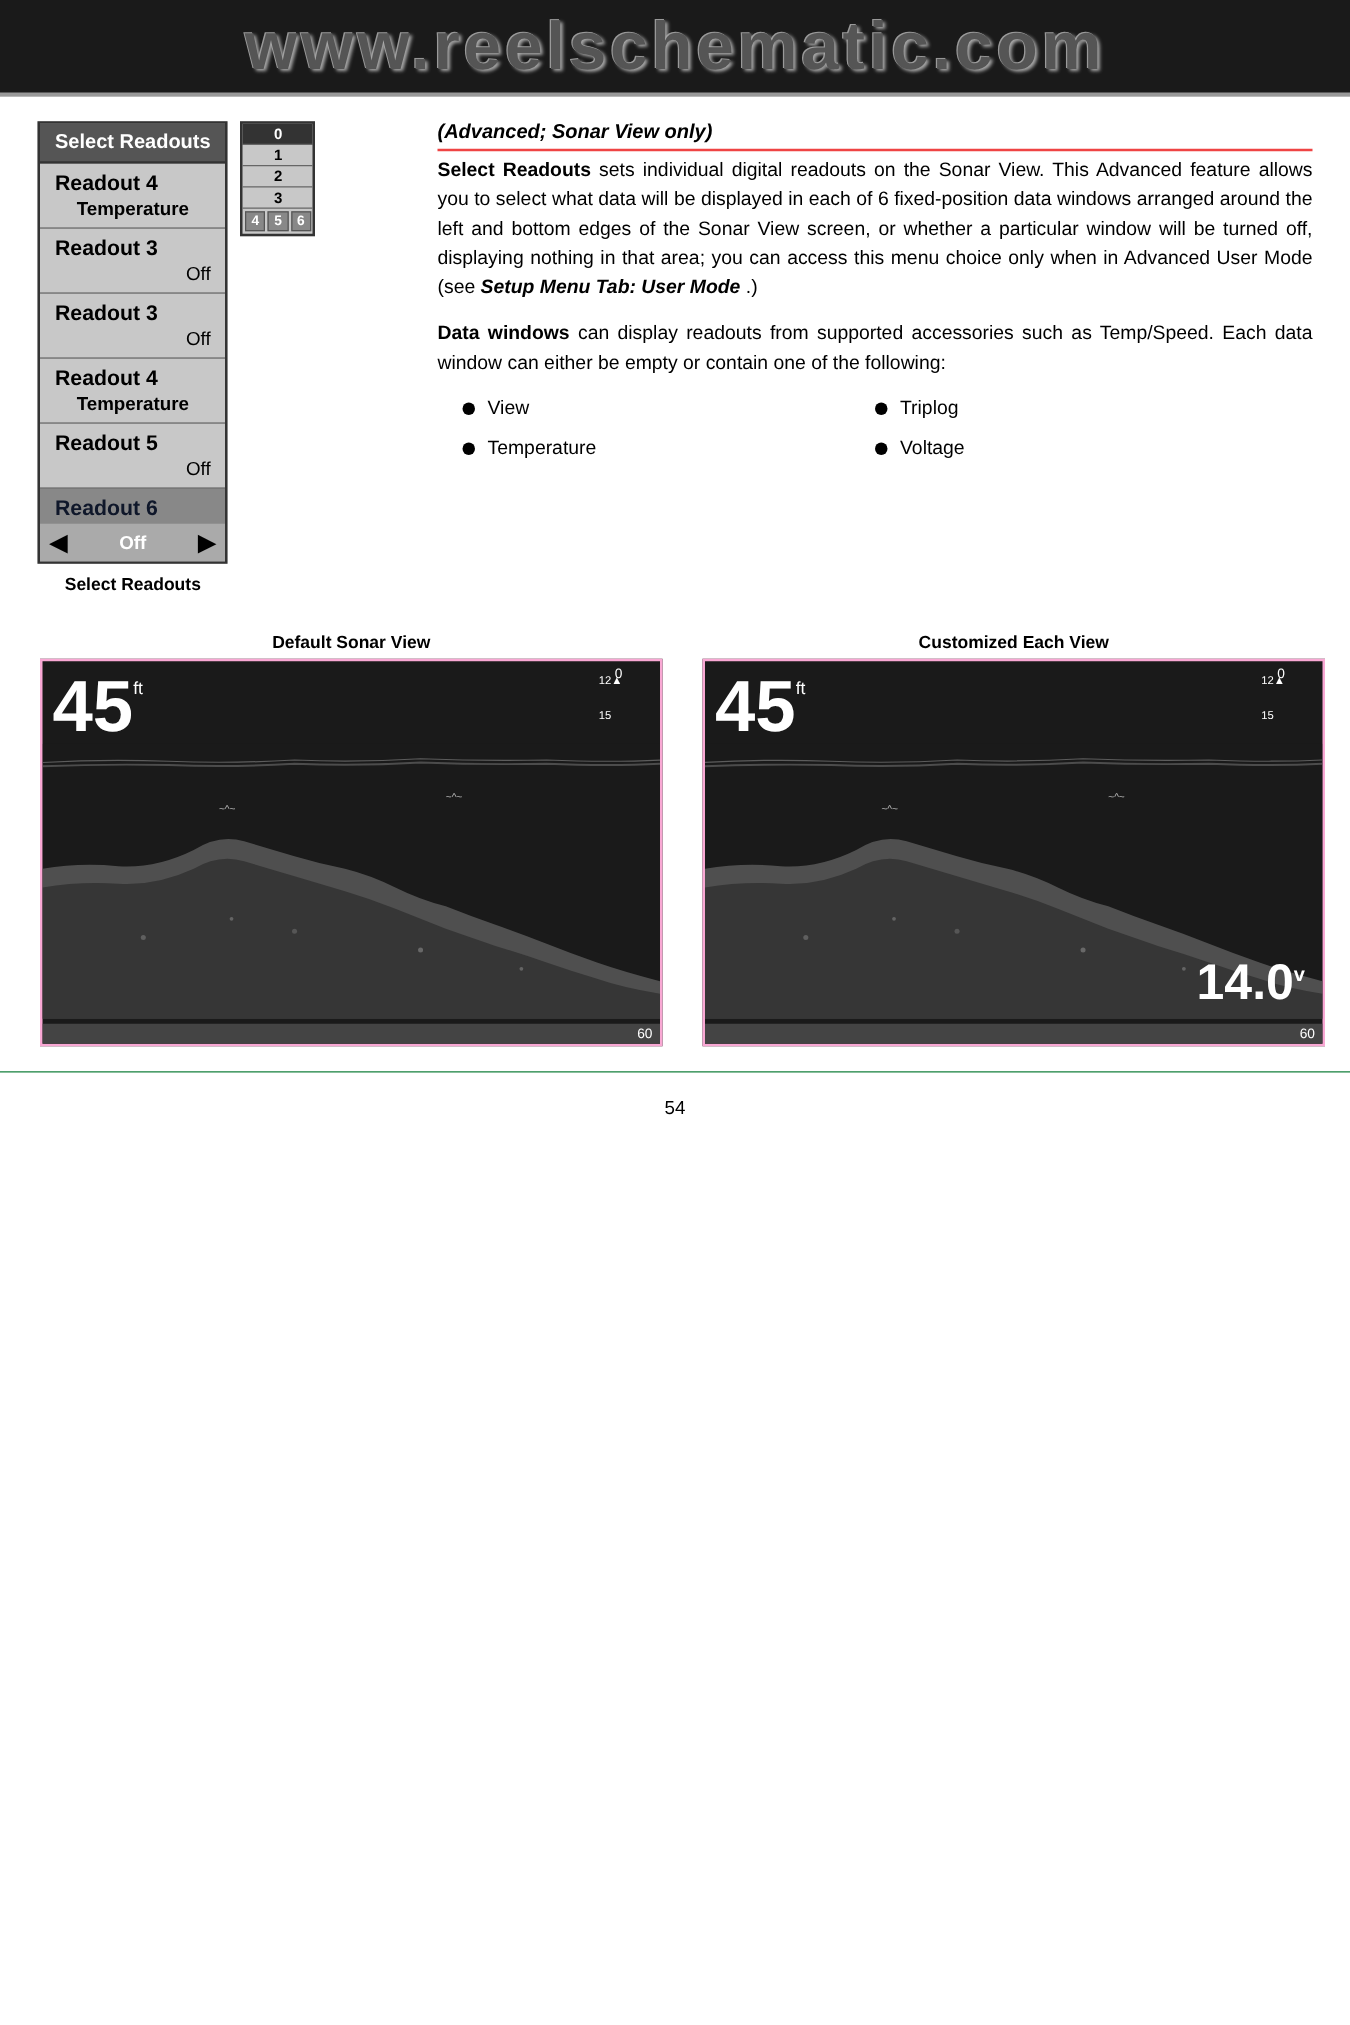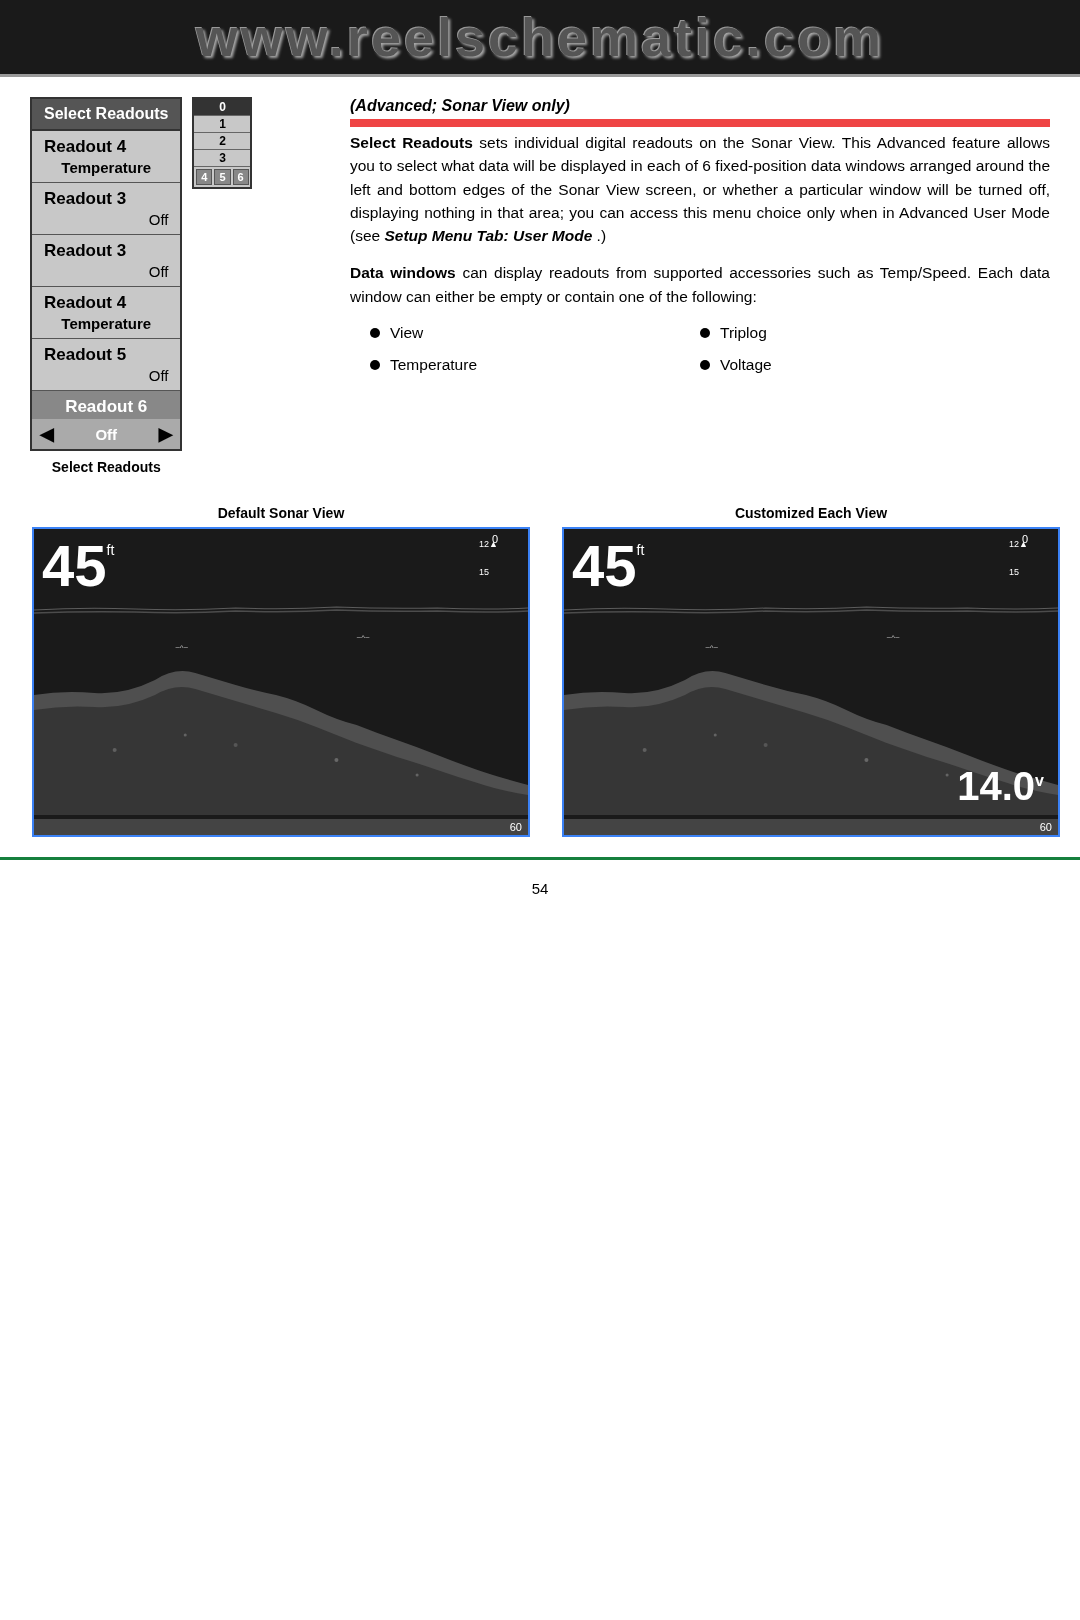--- a/index.html
+++ b/index.html
@@ -149,21 +149,21 @@
     
     .right-col {
       flex: 1;
     }
 
     .advanced-label {
       font-style: italic;
       font-size: 16px;
       font-weight: bold;
       margin-bottom: 4px;
-      border-bottom: 8px solid #ef4444;
+      border-bottom: 2px solid #ef4444;
       padding-bottom: 4px;
     }
 
     .description-text {
       font-size: 15.5px;
       line-height: 1.5;
       text-align: justify;
       margin-bottom: 14px;
     }
 
@@ -211,21 +211,21 @@
     }
 
     .sonar-label {
       font-size: 14px;
       font-weight: bold;
       text-align: center;
       margin-bottom: 6px;
     }
 
     .sonar-image {
-      border: 2px solid #3b82f6;
+      border: 2px solid #f9a8d4;
       background: #1a1a1a;
       position: relative;
       height: 310px;
       overflow: hidden;
     }
 
     
     .sonar-depth {
       position: absolute;
       top: 8px;
@@ -275,21 +275,21 @@
       right: 0;
       width: 100%;
       height: 220px;
     }
 
     
     .page-number {
       text-align: center;
       padding: 20px 0 10px 0;
       font-size: 15px;
-      border-top: 3px solid #15803d;
+      border-top: 1px solid #15803d;
       margin-top: 20px;
     }
 
     
     .left-and-diagram {
       display: flex;
       flex-direction: column;
       align-items: flex-start;
     }
     .diagram-and-menu {
@@ -334,21 +334,21 @@
             <div class="menu-item-title">Readout  4</div>
             <div class="menu-item-value" style="text-align:center; font-weight:bold;">Temperature</div>
           </div>
 
           <div class="menu-item">
             <div class="menu-item-title">Readout  5</div>
             <div class="menu-item-value">Off</div>
           </div>
 
           <div class="menu-item menu-item-selected">
-            <div class="menu-item-title" style="color:#ffffff;text-align:center;">Readout  6</div>
+            <div class="menu-item-title" style="color:#0f172a;">Readout  6</div>
             <div class="menu-item-nav">
               <span class="nav-arrow">◀</span>
               <span class="nav-value" style="color:#fff;">Off</span>
               <span class="nav-arrow">▶</span>
             </div>
           </div>
 
         </div>
 
         <div class="select-readouts-label">Select Readouts</div>

